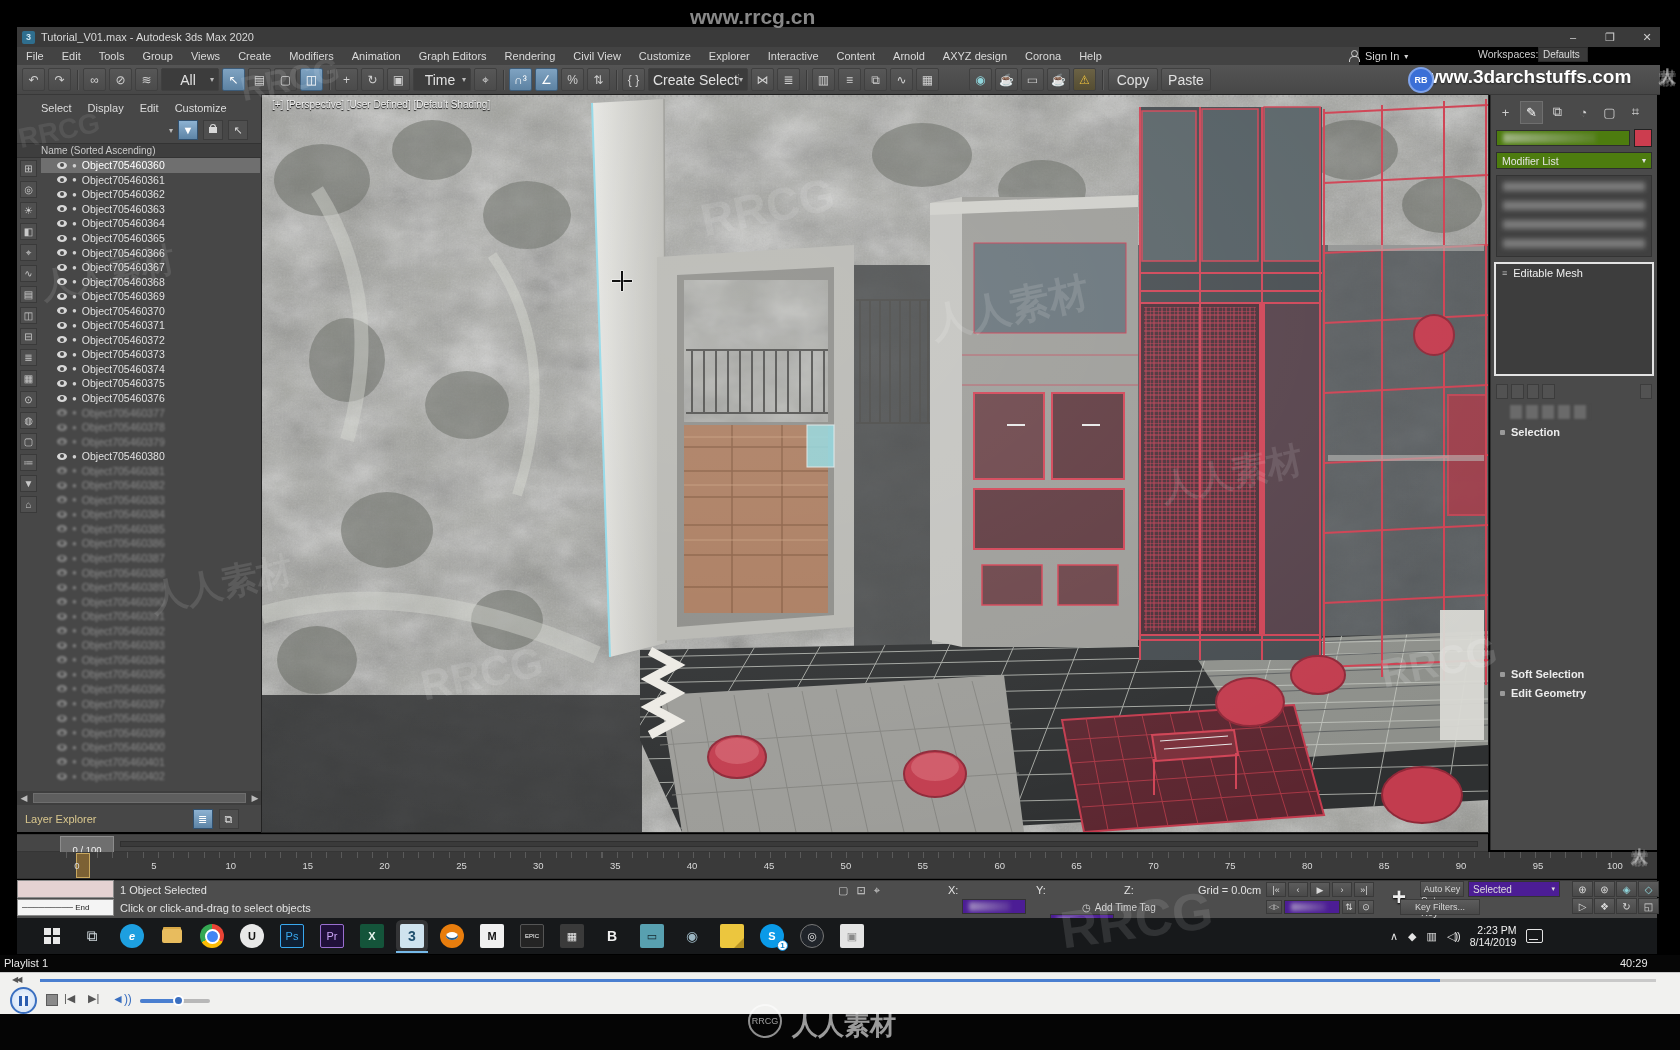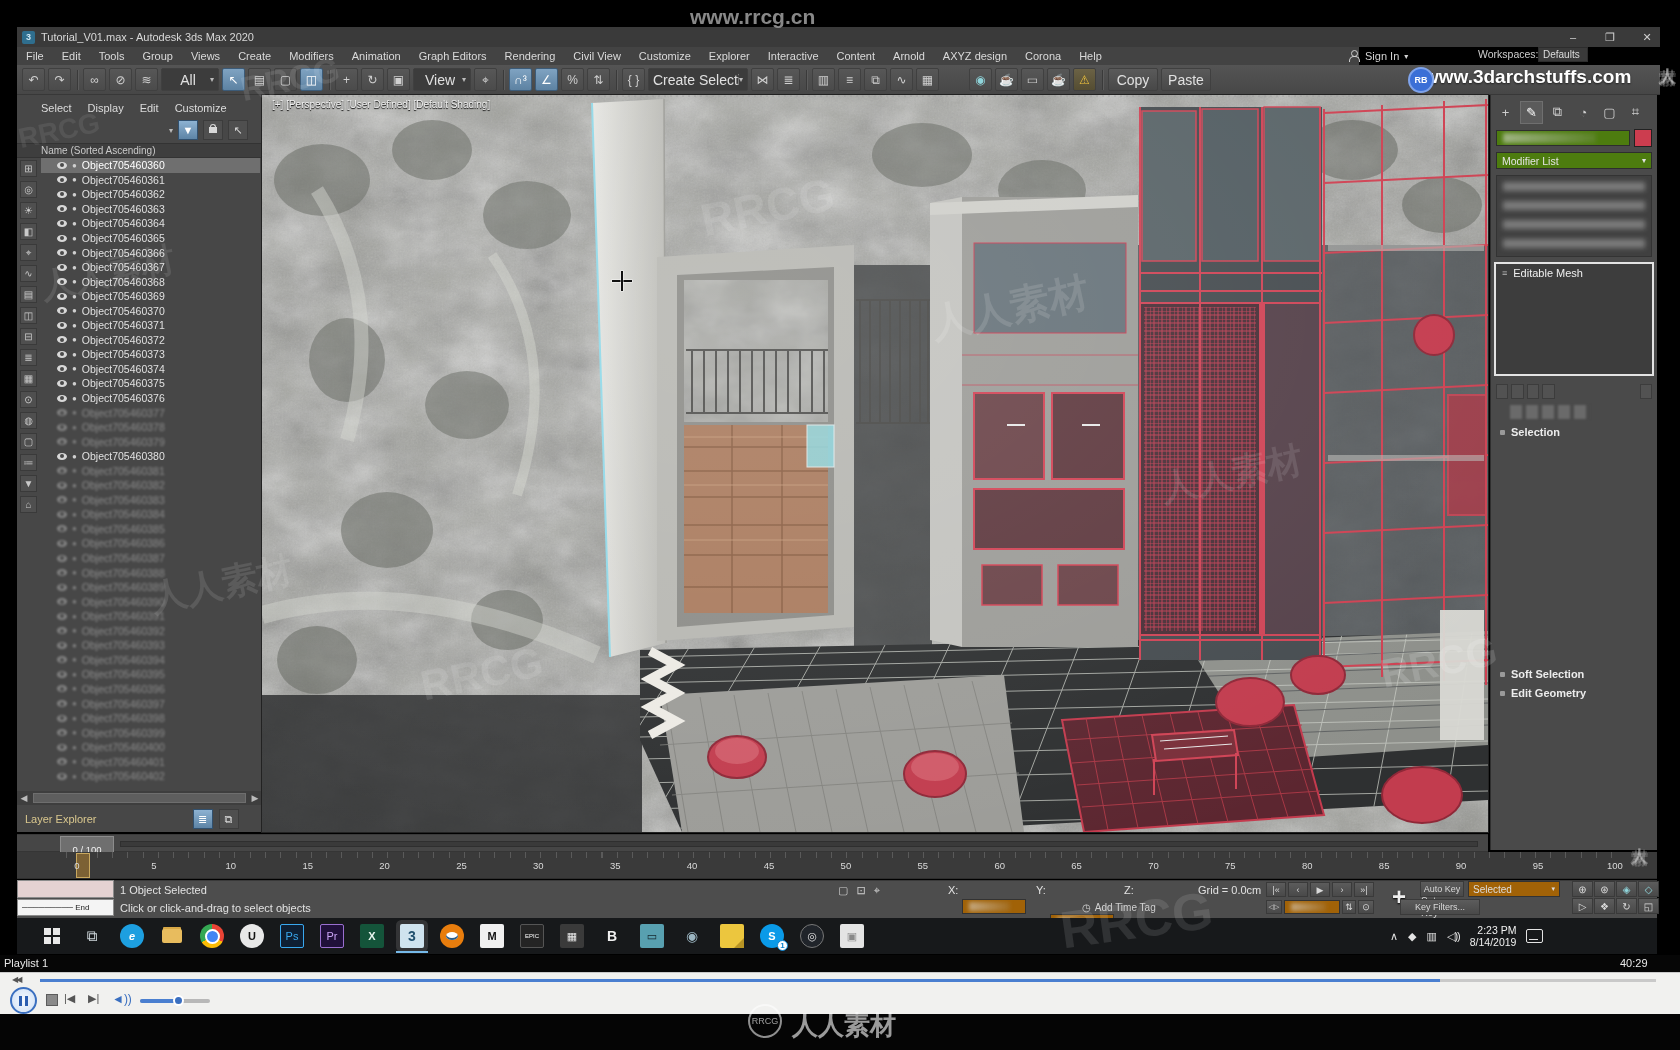--- a/index.html
+++ b/index.html
@@ -97,21 +97,21 @@
 #rulerticksm{left:66px;top:852px;width:1560px;height:6px;background:repeating-linear-gradient(90deg,#5a5a5a 0 1px,transparent 1px 15.3px)}
 #rulermark{left:76px;top:853px;width:14px;height:25px;background:#7c6134;border:1px solid #c9a85e}
 #ticks{left:66px;top:860px;width:1560px;display:flex;justify-content:space-between}
 #ticks .tick{font-size:9.5px;color:#dadada;width:22px;text-align:center;flex:none}
 
 #statusbar{left:17px;top:880px;width:1640px;height:38px;background:#4d4d4d;border-top:1px solid #3a3a3a}
 #mlpink{left:17px;top:880px;width:97px;height:18px;background:#e5d2d2;border:1px solid #8c8c8c}
 #mlwhite{left:17px;top:899px;width:97px;height:17px;background:#f4f4f4;border:1px solid #8c8c8c;color:#222;font-size:8px;display:flex;align-items:center;padding-left:4px;white-space:nowrap;overflow:hidden}
 .sttxt{font-size:11px;color:#e2e2e2;white-space:nowrap}
 .stbtn{background:linear-gradient(#5c5c5c,#494949);border:1px solid #3a3a3a;color:#d8d8d8;display:flex;align-items:center;justify-content:center}
-.coord{height:15px;background:#a16207;border:1px solid #333}
+.coord{height:15px;background:#4c1d95;border:1px solid #333}
 #playback{left:1266px;top:882px;display:flex;gap:2px}
 #playback .pb{width:20px;height:15px;font-size:9px}
 #keyrow{left:1266px;top:900px;display:flex;gap:2px;align-items:center}
 #navgrid{left:1572px;top:881px;width:88px;display:grid;grid-template-columns:repeat(4,21px);grid-auto-rows:16px;gap:1px}
 .nv{font-size:10px}
 .nv.teal{color:#8fd4da}
 #bigplus{left:1384px;top:880px;width:30px;height:34px;font-size:24px;font-weight:bold;color:#ededed;display:flex;align-items:center;justify-content:center;text-shadow:0 1px 2px #000}
 
 #taskbar{left:17px;top:918px;width:1640px;height:36px;background:#17191b}
 #tbapps{left:40px;top:920px;height:32px;display:flex;gap:16px;align-items:center}
@@ -278,21 +278,21 @@
       <span class="v"></span>
 
     </div>
     <div class="tbi">
       <span class="g">▣</span>
       <span class="v"></span>
 
     </div>
     <div class="tbi dd">
       <span class="g"></span>
-      <span class="v">View</span>
+      <span class="v">Time</span>
       <span class="dda">▾</span>
     </div>
     <div class="tbi">
       <span class="g">⌖</span>
       <span class="v"></span>
 
     </div>
     <div class="tbi sep">
       <span class="g"></span>
       <span class="v"></span>

